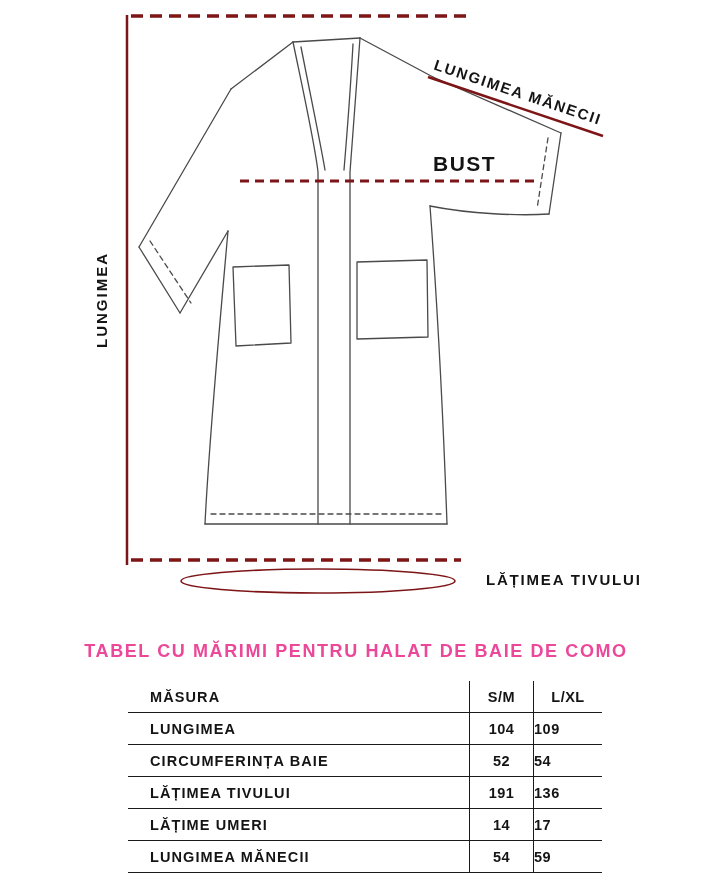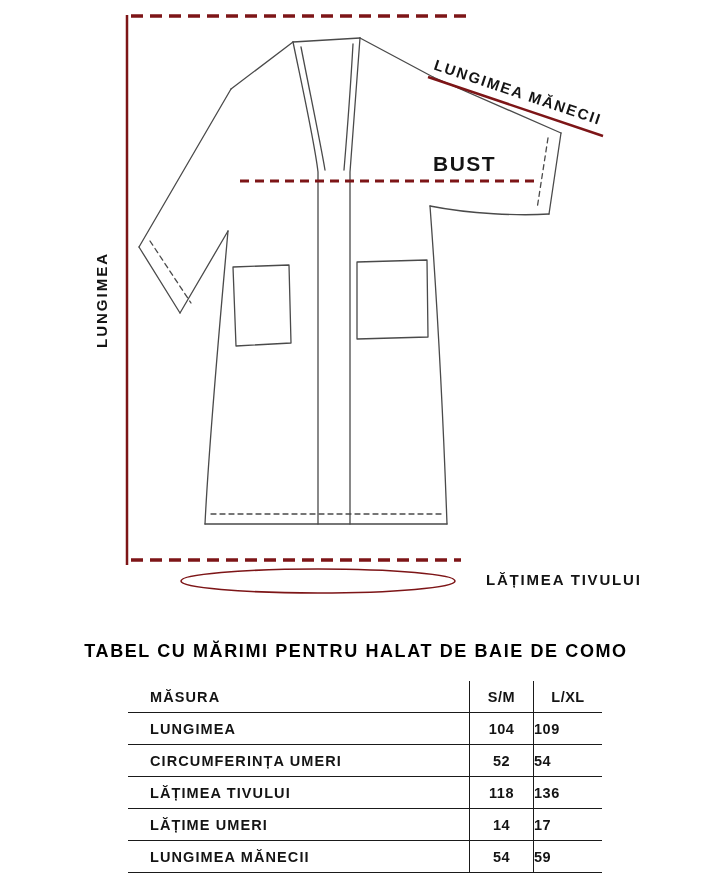--- a/index.html
+++ b/index.html
@@ -18,21 +18,21 @@
   }
   .label-sleeve{
     left:518px;top:92px;
     transform:translate(-50%,-50%) rotate(18.5deg);
     font-size:15px;letter-spacing:1.8px;
   }
   .label-bust{left:433px;top:152px;font-size:21px;letter-spacing:1.5px;}
   .label-hem{left:486px;top:571px;font-size:15px;letter-spacing:1.8px;}
   .title{
     position:absolute;top:641px;left:0;width:712px;text-align:center;
-    font-size:18px;font-weight:bold;letter-spacing:1.6px;color:#000000;
+    font-size:18px;font-weight:bold;letter-spacing:1.6px;color:#ec4899;
   }
   table.size-table{
     position:absolute;left:128px;top:681px;width:452px;
     border-collapse:collapse;table-layout:fixed;
   }
   .size-table th,.size-table td{
     border-bottom:1.6px solid #1a1a1a;height:31px;
     font-size:14.5px;font-weight:bold;padding:0;color:#141414;
   }
   .size-table .col-label{width:319px;text-align:left;padding-left:22px;letter-spacing:1.1px;margin-top:25px;}
@@ -104,27 +104,27 @@
         <th class="col-lxl">L/XL</th>
       </tr>
     </thead>
     <tbody>
       <tr>
         <td class="col-label">LUNGIMEA</td>
         <td class="col-sm">104</td>
         <td class="col-lxl">109</td>
       </tr>
       <tr>
-        <td class="col-label">CIRCUMFERINȚA UMERI</td>
+        <td class="col-label">CIRCUMFERINȚA BAIE</td>
         <td class="col-sm">52</td>
         <td class="col-lxl">54</td>
       </tr>
       <tr>
         <td class="col-label">LĂȚIMEA TIVULUI</td>
-        <td class="col-sm">118</td>
+        <td class="col-sm">191</td>
         <td class="col-lxl">136</td>
       </tr>
       <tr>
         <td class="col-label">LĂȚIME UMERI</td>
         <td class="col-sm">14</td>
         <td class="col-lxl">17</td>
       </tr>
       <tr>
         <td class="col-label">LUNGIMEA MĂNECII</td>
         <td class="col-sm">54</td>

